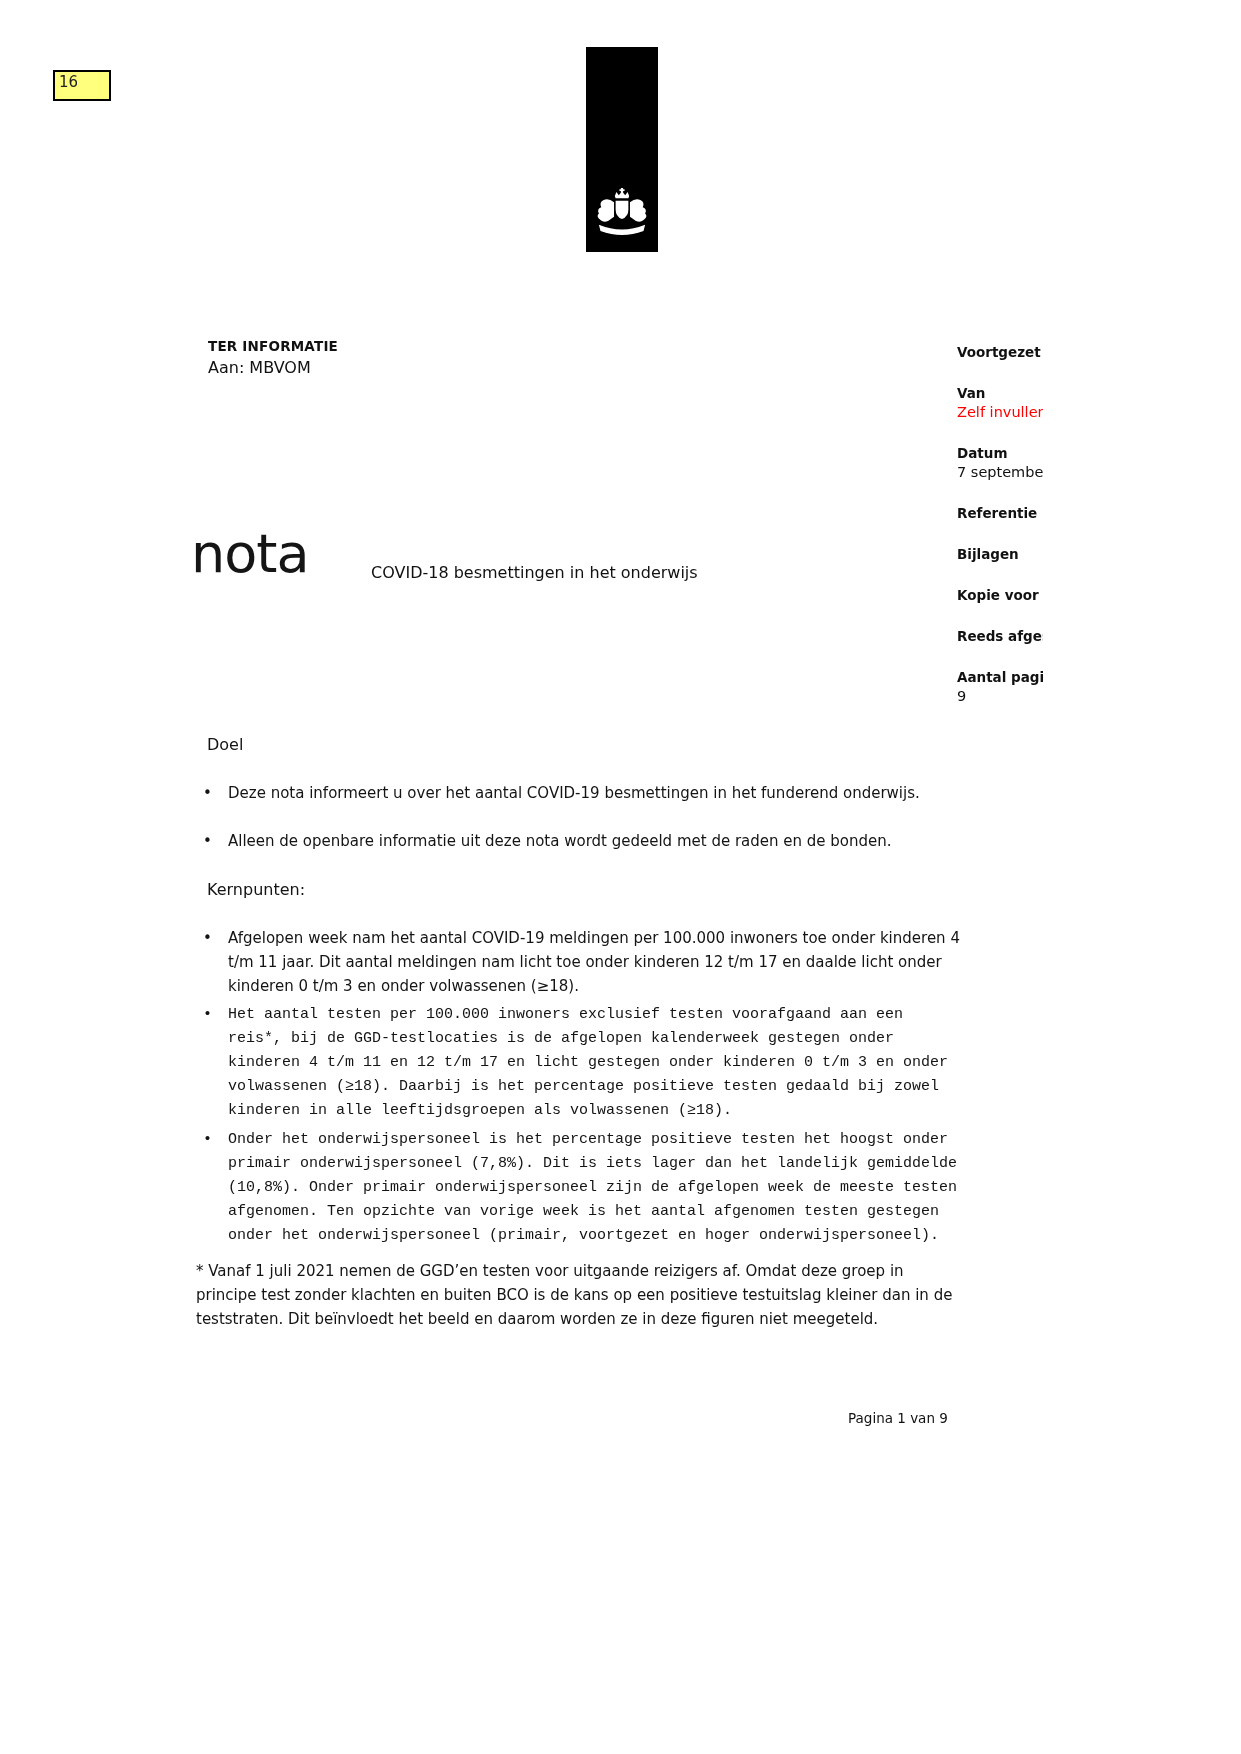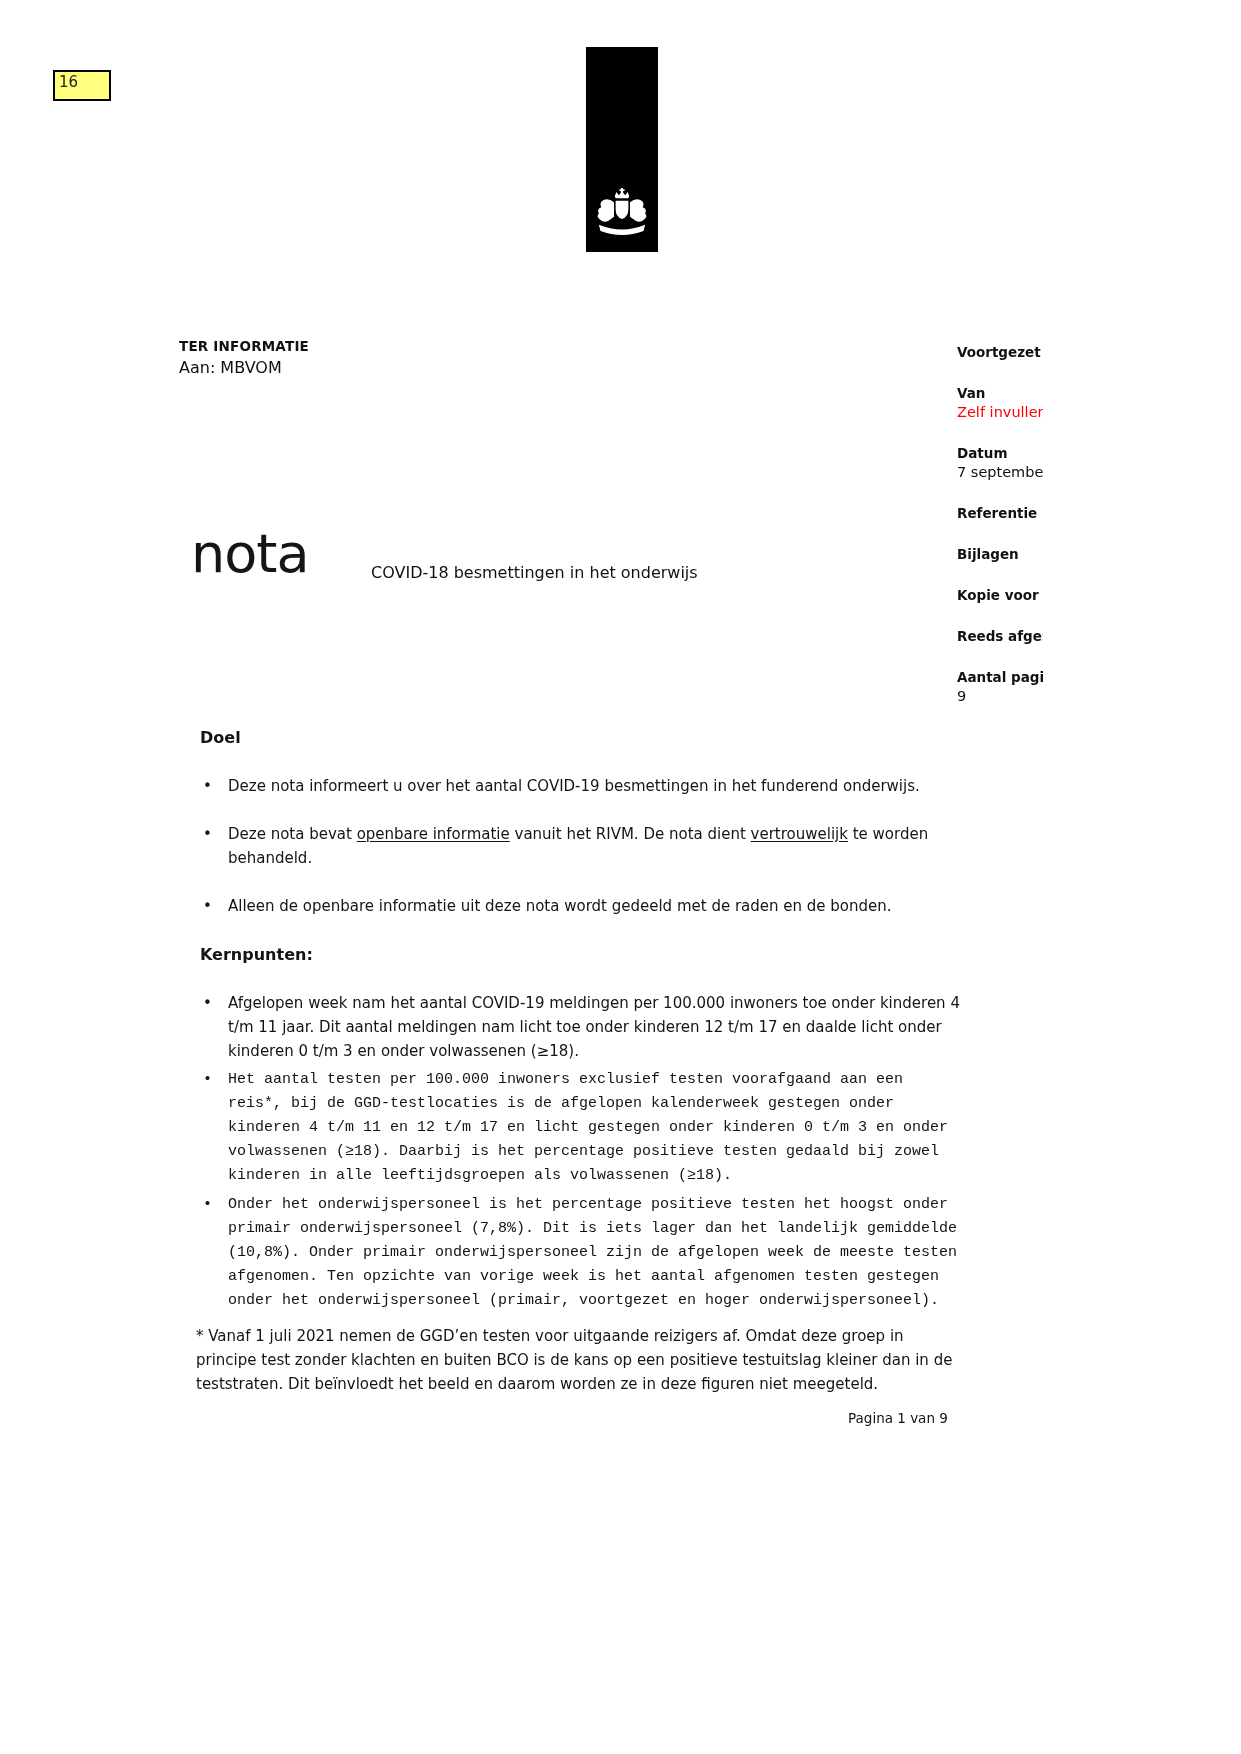--- a/index.html
+++ b/index.html
@@ -17,35 +17,35 @@
   .logo-bar{
     position:absolute;left:586px;top:47px;width:72px;height:205px;background:#000;
     display:flex;align-items:flex-end;justify-content:center;
     padding-bottom:13px;box-sizing:border-box;
   }
   .ministry{
     position:absolute;left:672px;top:188px;
     font-family:"DejaVu Serif",serif;font-size:19.5px;line-height:25px;color:#1b1b1b;
   }
   
-  .classification{position:absolute;left:179px;top:338px;}
+  .classification{position:absolute;left:208px;top:338px;}
   .class-label{font-size:13.5px;font-weight:bold;letter-spacing:.2px;}
   .to-line{font-size:16px;margin-top:4px;}
   
   .meta{position:absolute;left:957px;top:344px;width:250px;}
   .meta-field{margin-bottom:24px;}
   .meta-label{font-weight:bold;font-size:13.5px;line-height:17px;color:#111;}
   .meta-value{font-size:14.5px;line-height:18px;margin-top:1px;}
   .red-text{color:#ff0000;}
   
   .nota-title{position:absolute;left:191px;top:527px;font-size:54px;line-height:1;letter-spacing:-1px;color:#151515;}
   .doc-title{position:absolute;left:371px;top:563px;font-size:16px;color:#111;}
   
   .body{position:absolute;left:196px;top:722px;width:770px;font-size:15px;line-height:24px;color:#141414;}
-  .section-heading{font-weight:bold;font-size:16px;margin:4px;}
+  .section-heading{font-weight:normal;font-size:16px;margin:11px;}
   ul.bullets{list-style:none;margin:1px 0 0 0;padding:0;}
   ul.bullets li{position:relative;padding-left:32px;margin-top:24px;}
   ul.bullets li::before{content:"\2022";position:absolute;left:7px;top:0;}
   .section-kernpunten{margin-top:25px;}
   .section-kernpunten li + li{margin-top:5px;font-family:Liberation Mono, monospace;}
   .u{text-decoration:underline;text-underline-offset:2px;}
   .footnote{margin-top:11px;}
   
   .footer{position:absolute;left:848px;top:1410px;font-size:13.5px;color:#111;}
 </style>
@@ -124,21 +124,20 @@
   <div class="doc-title">COVID-18 besmettingen in het onderwijs</div>
 
   <div class="body">
 
     <div class="section section-doel">
       <div class="section-heading">Doel</div>
       <ul class="bullets">
 
           <li><span>Deze nota informeert u over het aantal COVID-19 besmettingen in het funderend onderwijs.</span></li>
 
-          <li><span>Deze nota bevat </span><span class="u">openbare informatie</span><span> vanuit het RIVM. De nota dient </span><span class="u">vertrouwelijk</span><span> te worden behandeld.</span></li>
 
 
           <li><span>Alleen de openbare informatie uit deze nota wordt gedeeld met de raden en de bonden.</span></li>
         </ul>
     </div>
 
     <div class="section section-kernpunten">
       <div class="section-heading">Kernpunten:</div>
       <ul class="bullets">
 

